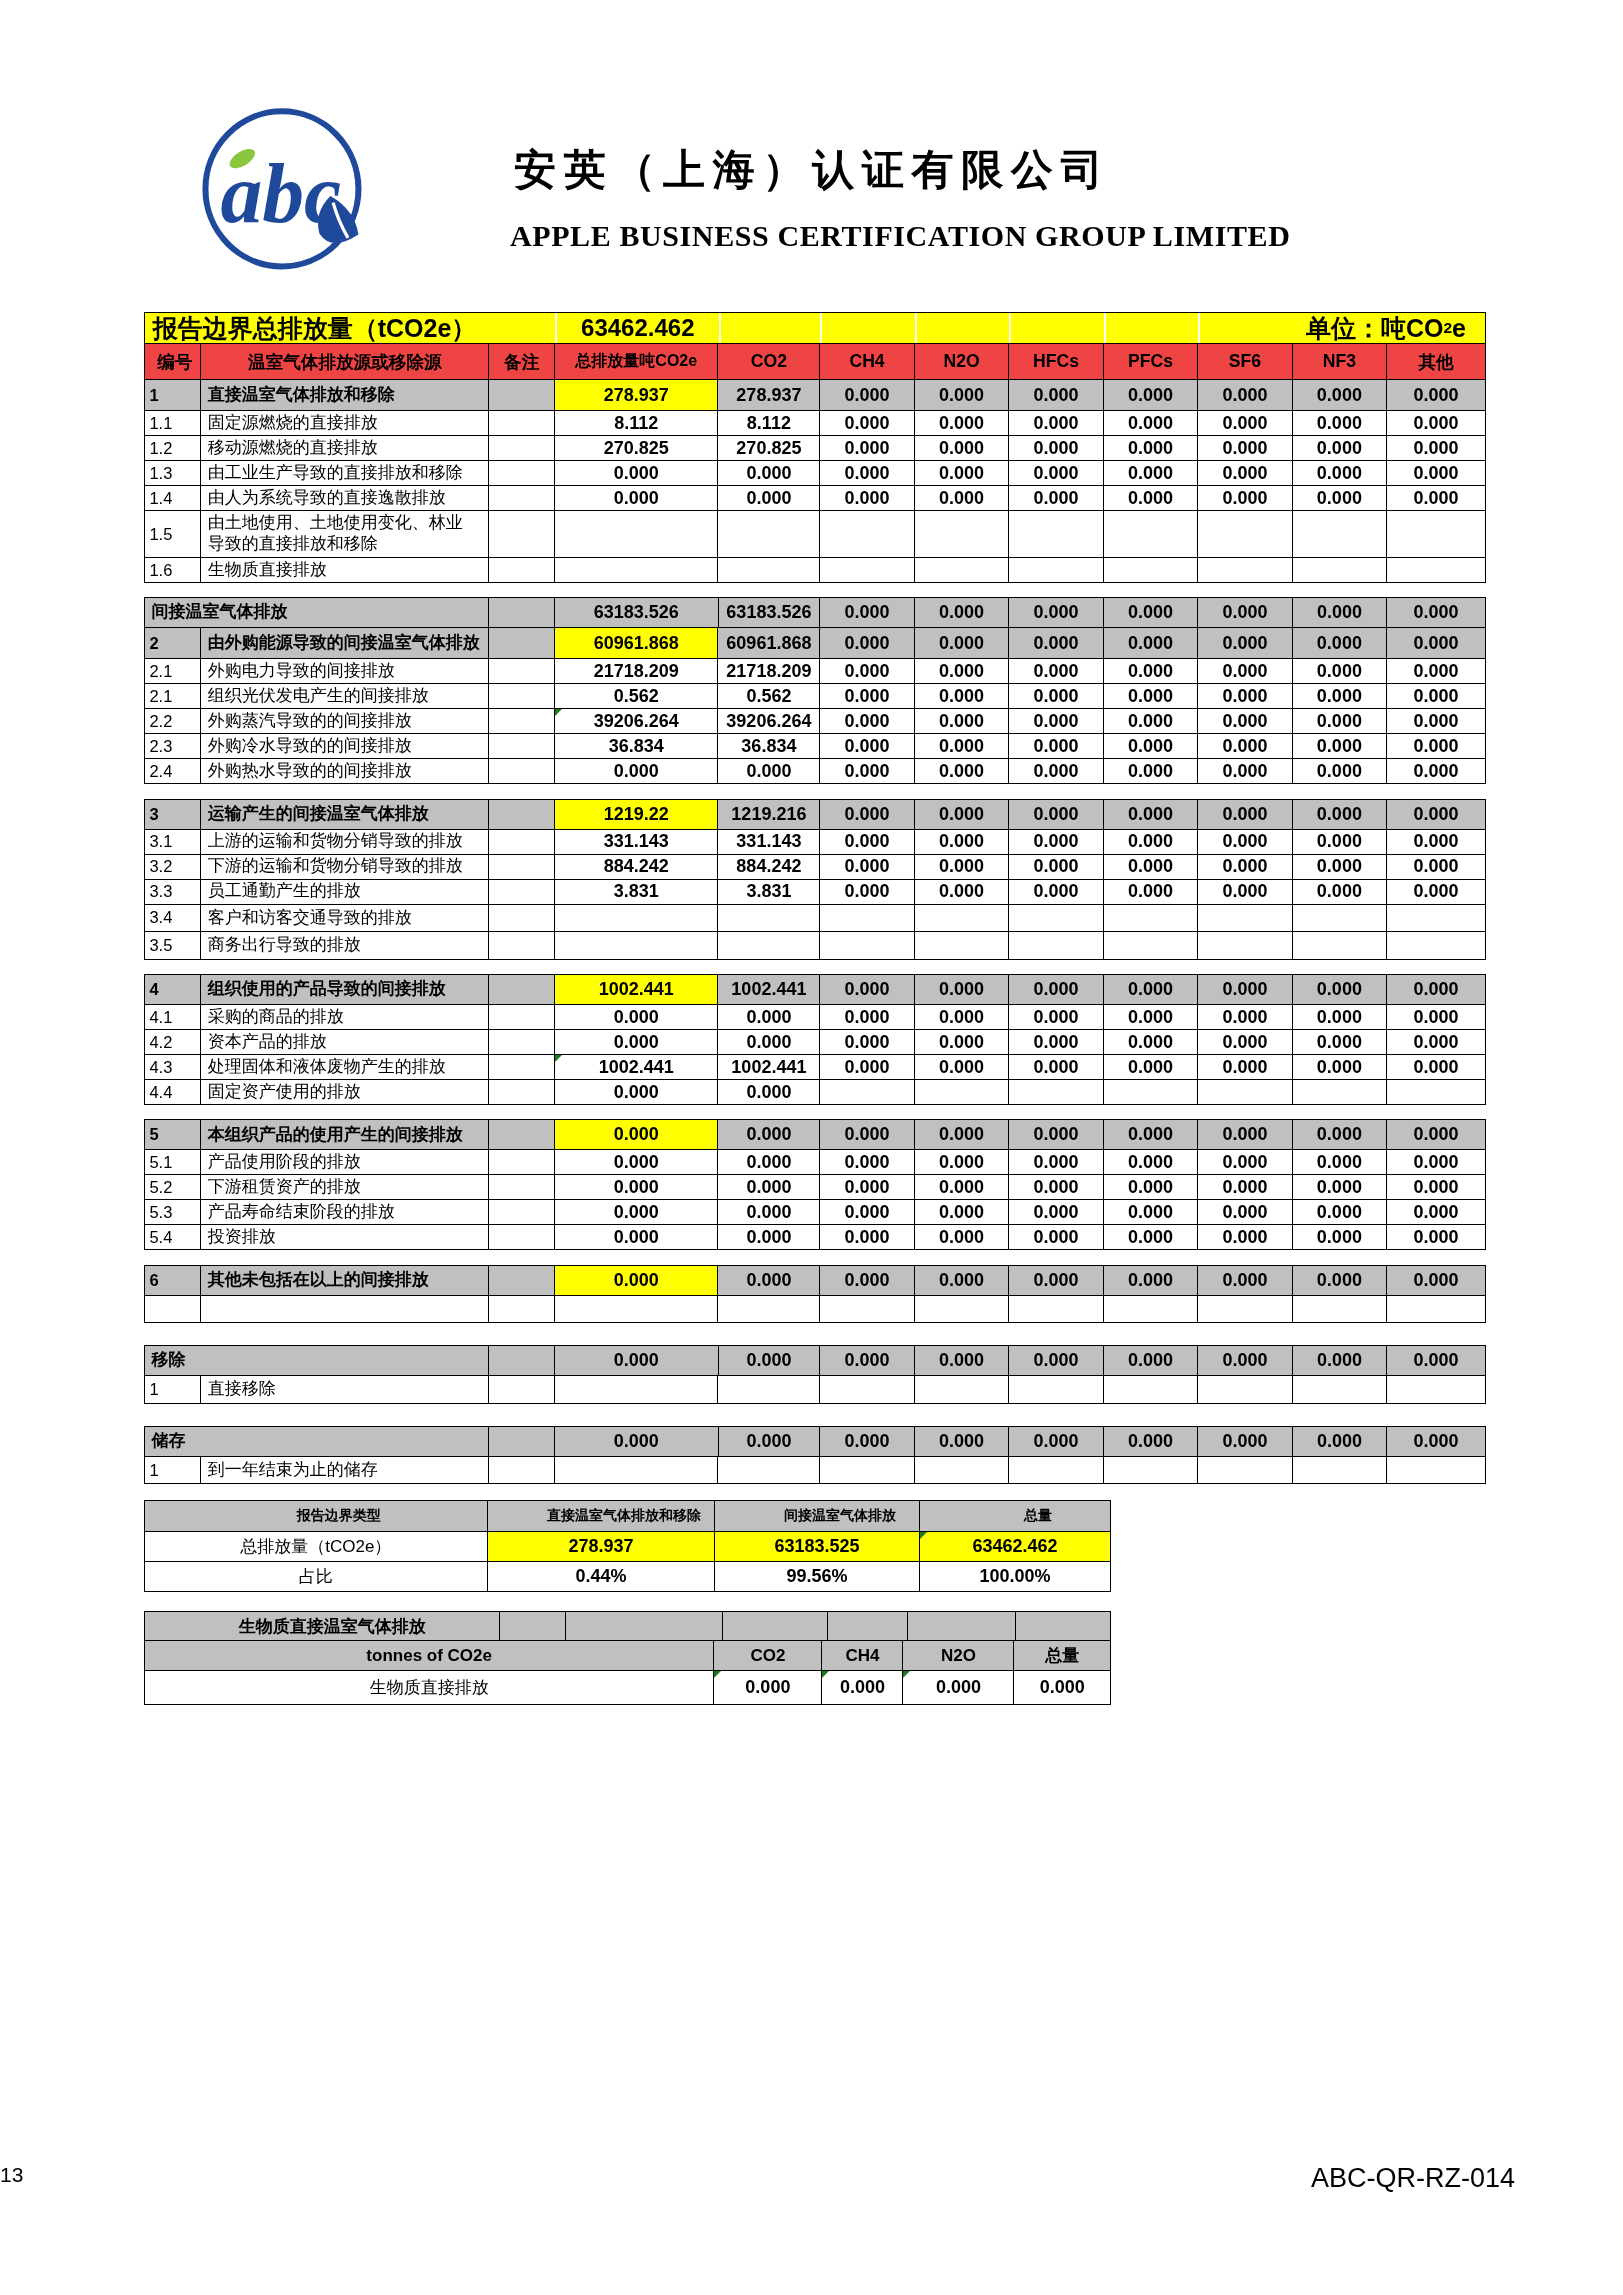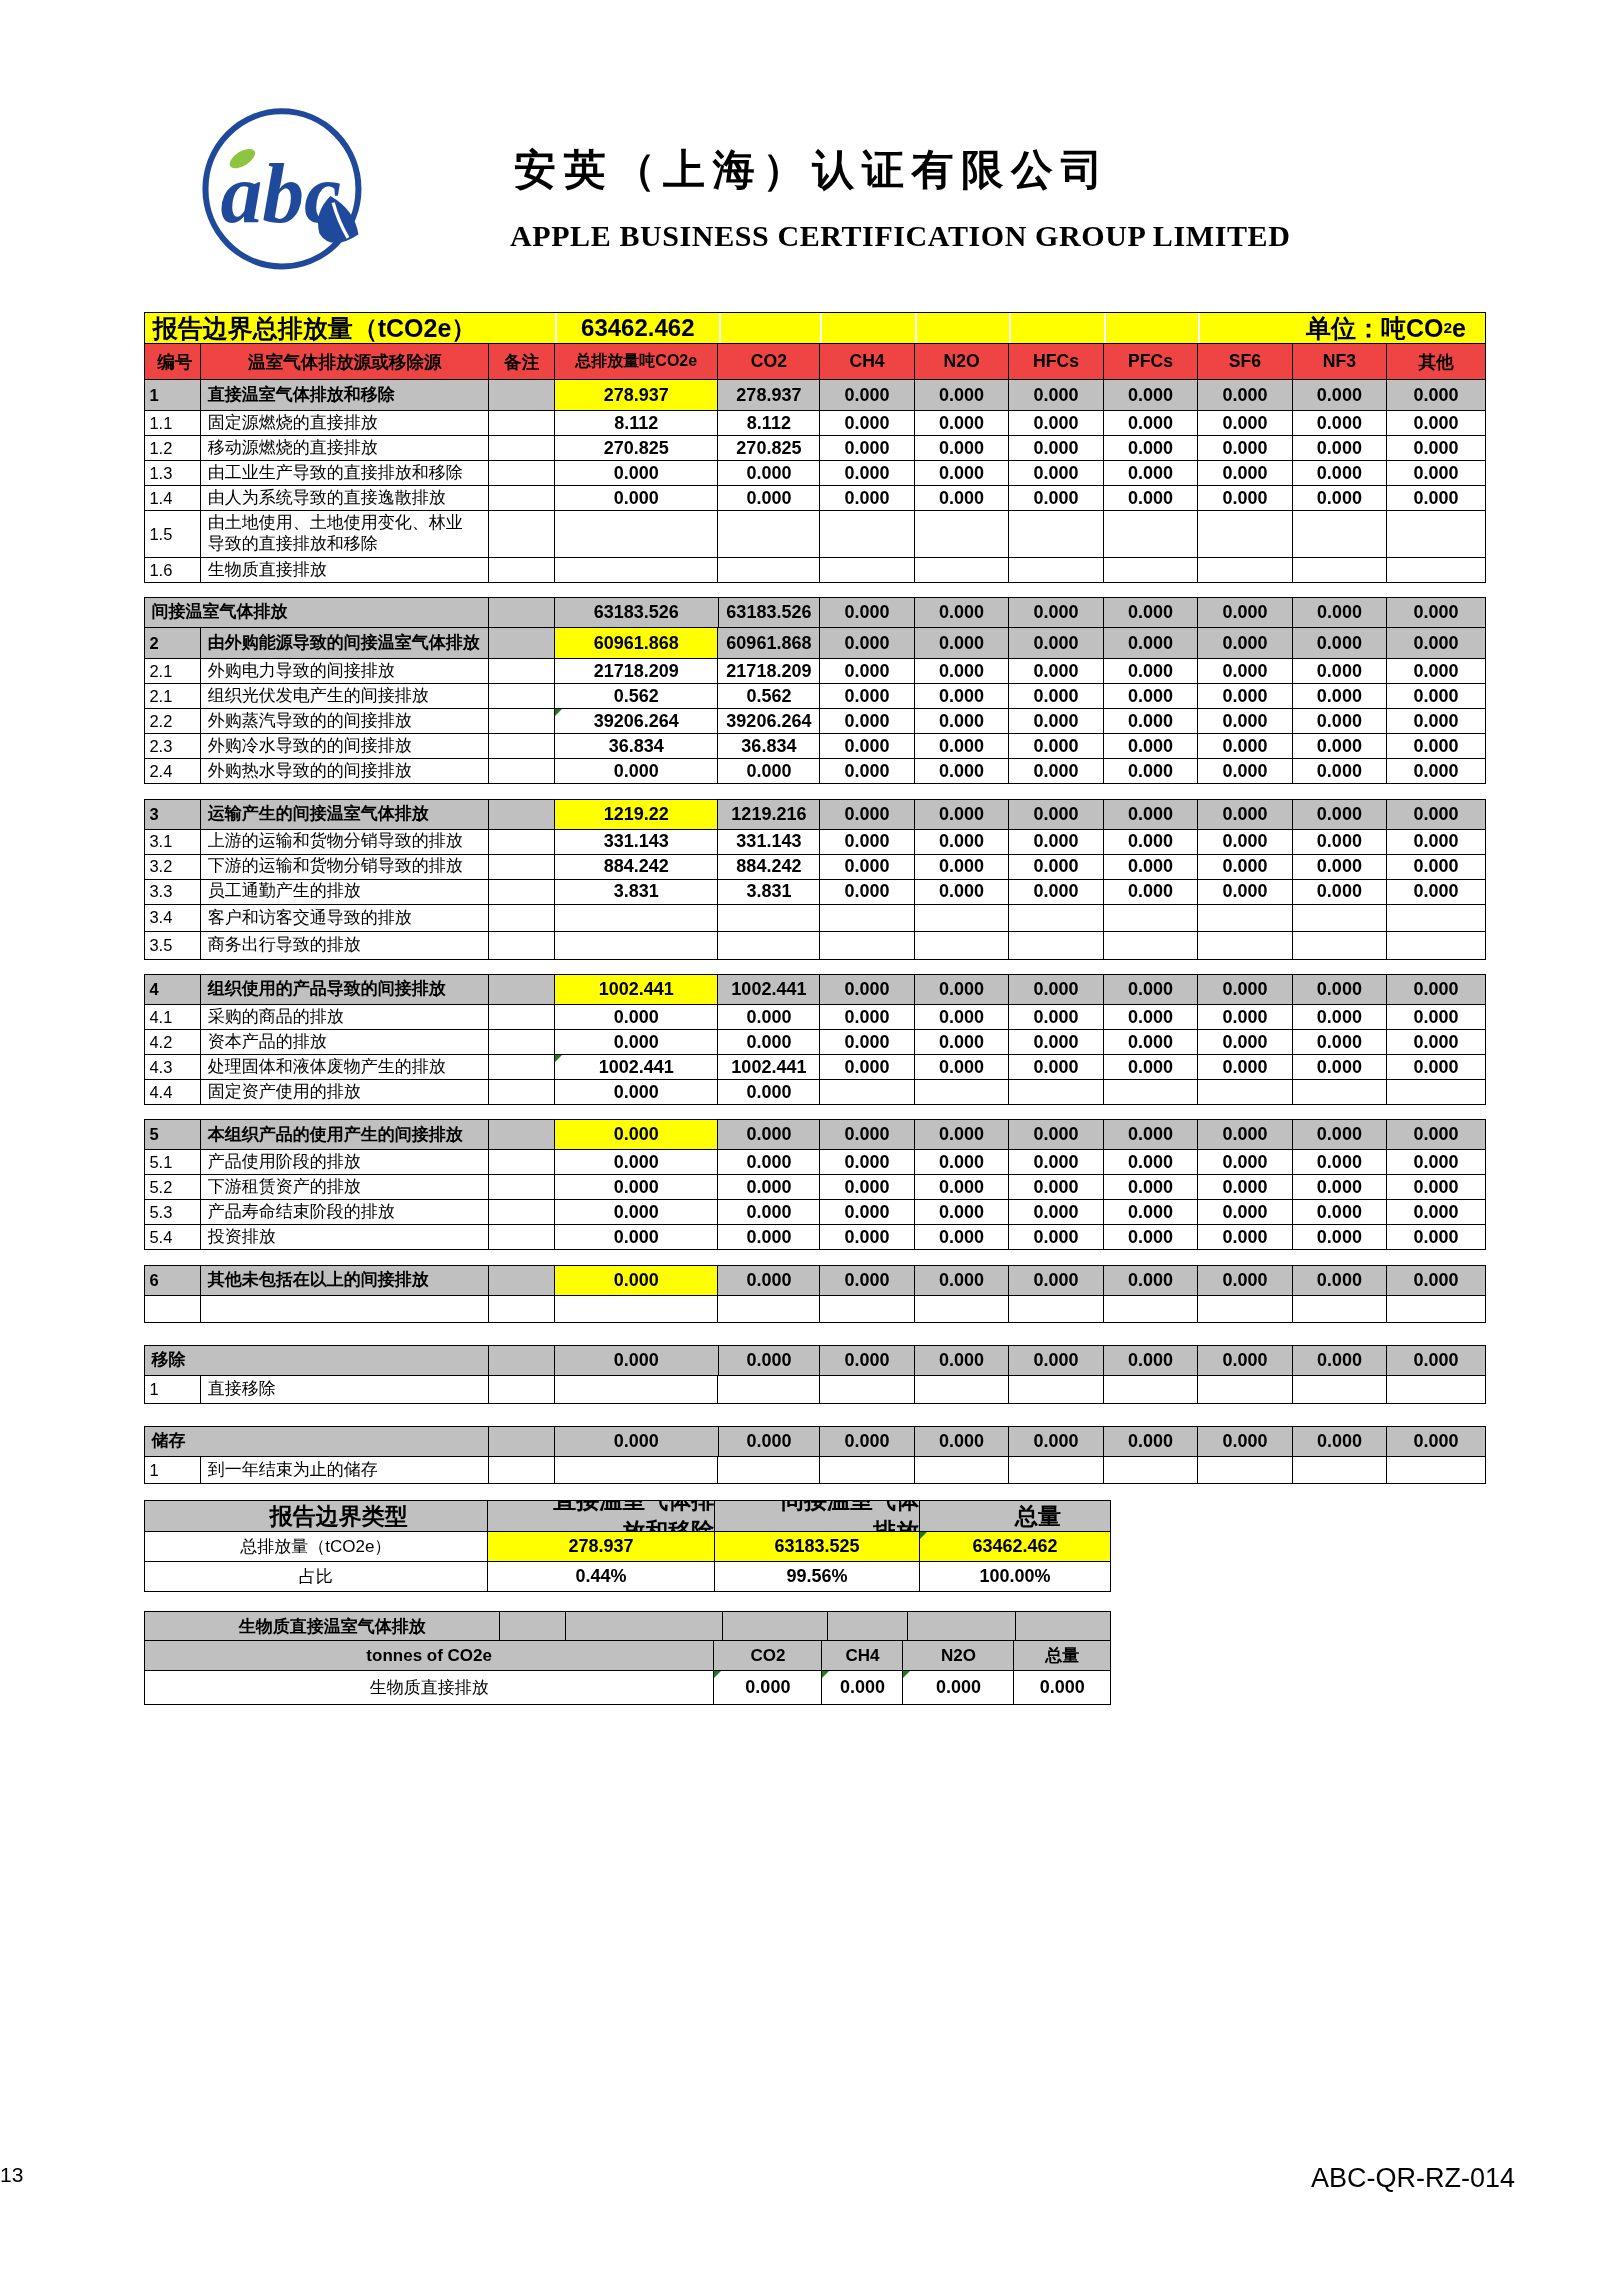--- a/index.html
+++ b/index.html
@@ -19,21 +19,21 @@
   }
   .company-en{
     position:absolute;left:510px;top:219px;
     font-family:"Liberation Serif","DejaVu Serif",serif;
     font-size:30px;font-weight:bold;letter-spacing:0.6px;white-space:nowrap;
   }
   
   .tbl{position:absolute;left:144px;}
   .row{display:flex;box-sizing:border-box;background:#fff;
        border-left:1.7px solid #000;border-right:1.7px solid #000;border-bottom:1.7px solid #000;}
-  .bt{border-top:1.7px solid #000;text-align:right;}
+  .bt{border-top:1.7px solid #000;}
   .cell{display:flex;align-items:center;box-sizing:border-box;height:100%;
         border-right:1.1px solid #000;overflow:hidden;}
   .cell:last-child{border-right:none;}
   .lab{padding-left:6.6px;white-space:pre-line;line-height:1.22;font-size:17px;}
   .c-no{padding-left:4.4px;font-size:16.5px;}
   .num{justify-content:center;font-weight:bold;font-size:18px;}
   .hl{background:#FFFF00;}
   .gm{position:relative;}
   .gm::before{content:'';position:absolute;left:0;top:0;
               border-top:7.2px solid #1e7a1e;border-right:7.2px solid transparent;}
@@ -64,21 +64,21 @@
   .t-cell:first-child{border-left:none;}
   .c-t1{width:30.6%;padding-left:7.7px;}
   .c-tunit{width:21.4%;justify-content:flex-end;padding-right:19px;}
   .c-tunit sub{font-size:0.62em;line-height:0;}
   .r-title .c-total{font-size:24px;}
   
   #summary-table{top:1500px;width:967px;font-size:17px;}
   .s-h{height:32px;background:#C0C0C0;}
   .s-r{height:30px;}
   .s-h .cell,.s-r .cell{justify-content:center;}
-  .s-h .cell{font-weight:bold;font-size:23px;padding-left:46px;}
+  .s-h .cell{font-weight:bold;font-size:14px;padding-left:46px;}
   .s-val{font-weight:bold;font-size:18px;}
   .s-c1{width:35.5%;}
   .s-c2{width:23.6%;}
   .s-c3{width:21.2%;}
   .s-c4{width:19.7%;}
   
   #biomass-table{top:1611px;width:967px;font-size:17px;}
   .b-t{height:30px;background:#C0C0C0;font-weight:bold;}
   .b-h{height:30px;background:#C0C0C0;font-weight:bold;}
   .b-r{height:34px;}

